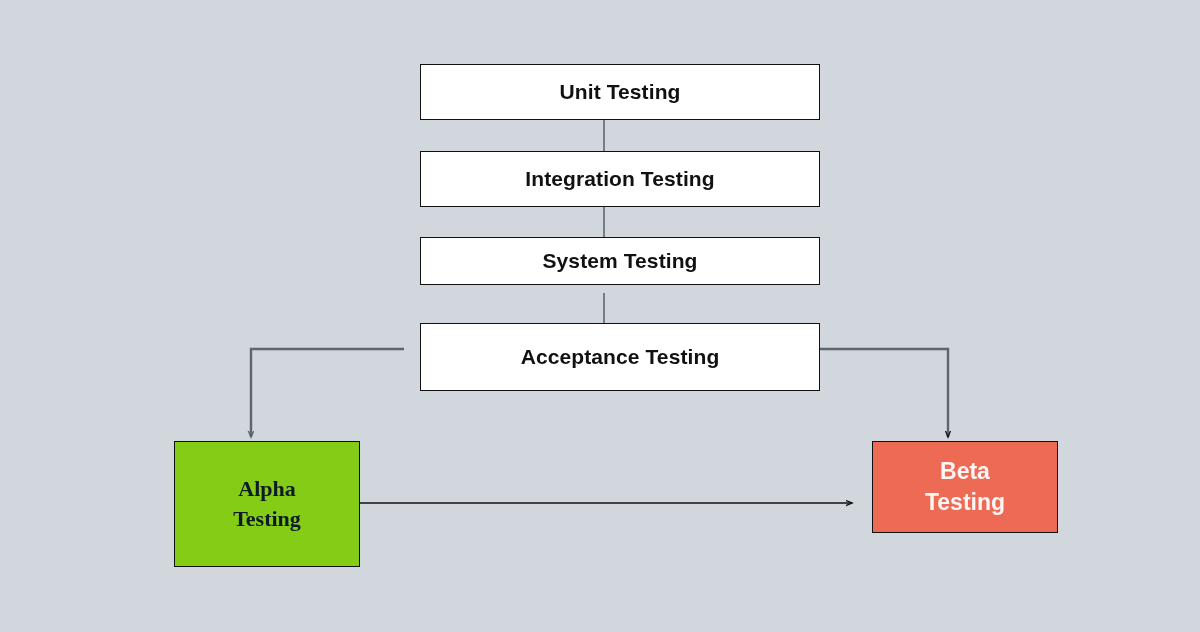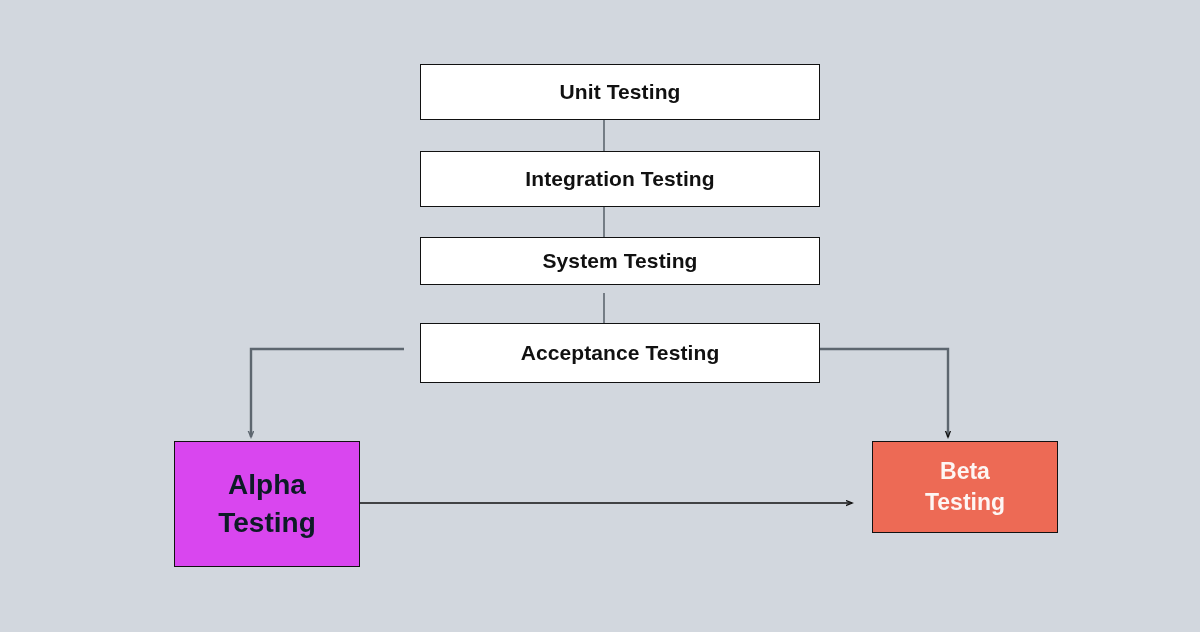--- a/index.html
+++ b/index.html
@@ -39,37 +39,38 @@
     z-index: 2;
     margin-left: 16px;
   }
   .node-stage {
     background: #ffffff;
     color: #111111;
     font-size: 21px;
     letter-spacing: 0.1px;
   }
   .node-alpha {
-    background: #d946ef;
+    background: #84cc16;
     color: #0d1b26;
-    font-size: 28px;
+    font-size: 22px;
+    font-family: Liberation Serif, serif;
   }
   .node-beta {
     background: #ed6a55;
     color: #fdf6f4;
     font-size: 23px;
   }
   .node-label {
     display: block;
     white-space: pre-line;
   }
   #node-unit      { left: 404px; top: 64px;  width: 400px; height: 56px; }
   #node-integration { left: 404px; top: 151px; width: 400px; height: 56px; }
   #node-system    { left: 404px; top: 237px; width: 400px; height: 48px; }
-  #node-acceptance{ left: 404px; top: 323px; width: 400px; height: 60px; }
+  #node-acceptance{ left: 404px; top: 323px; width: 400px; height: 68px; }
   #node-alpha     { left: 158px; top: 441px; width: 186px; height: 126px; }
   #node-beta      { left: 856px; top: 441px; width: 186px; height: 92px; }
 </style>
 </head>
 <body>
 
 <div id="diagram">
 
   <svg id="connector-layer" viewBox="0 0 1200 632" width="1200" height="632" xmlns="http://www.w3.org/2000/svg">
     <defs>

